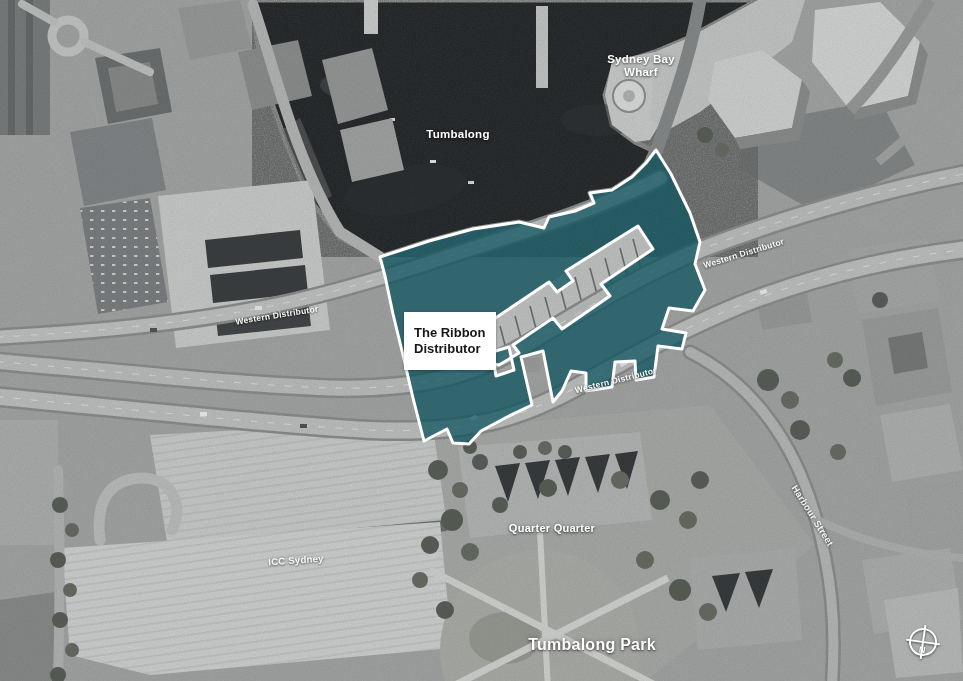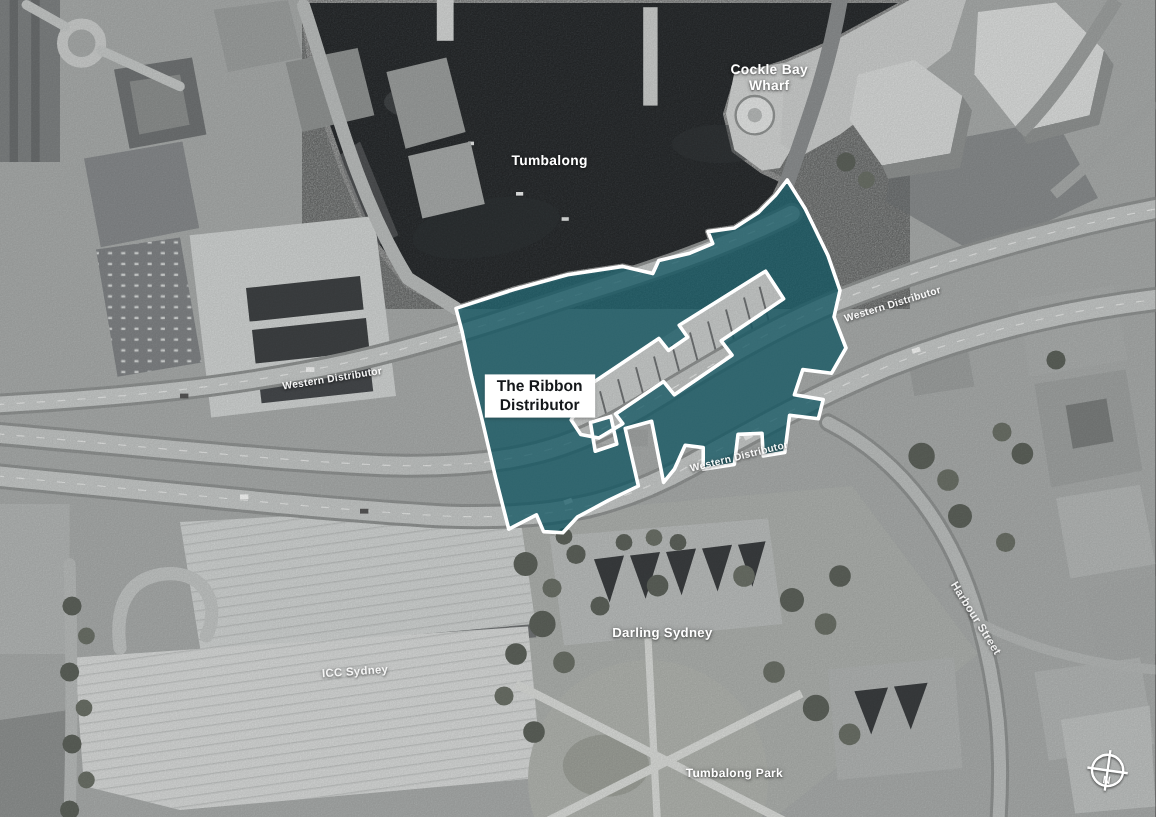--- a/index.html
+++ b/index.html
@@ -4,21 +4,21 @@
 <style>
   html,body{margin:0;padding:0;background:#222;}
   #stage{position:relative;width:963px;height:681px;overflow:hidden;
          font-family:"Liberation Sans",sans-serif;background:#a6a9a8;}
   #basemap{position:absolute;left:0;top:0;}
   .map-label{position:absolute;color:#fff;font-weight:700;text-align:center;
              white-space:pre-line;letter-spacing:.25px;line-height:1.15;
              text-shadow:0 1px 2px rgba(0,0,0,.55), 0 0 4px rgba(0,0,0,.3);
              transform:translate(-50%,-50%);pointer-events:none;}
   #callout{position:absolute;background:#ffffff;color:#14171a;font-weight:700;
-           font-size:13px;line-height:16px;padding:2px 10px;text-align:center;
+           font-size:13px;line-height:16px;padding:13px 10px;text-align:left;
            box-shadow:0 1px 3px rgba(0,0,0,.35);}
   #compass{position:absolute;filter:drop-shadow(0 1px 1px rgba(0,0,0,.6));}
 </style>
 </head>
 <body>
 
 <div id="stage">
 
 <svg id="basemap" width="963" height="681" viewBox="0 0 963 681">
   <defs>
@@ -253,22 +253,22 @@
 <svg id="compass" width="44" height="44" viewBox="0 0 44 44" style="left: 901px; top: 620px;">
   <g transform="rotate(8 22 22)" stroke="#ffffff" stroke-width="2" fill="none">
     <circle cx="22" cy="22" r="13"></circle>
     <line x1="5" y1="22" x2="39" y2="22"></line>
     <line x1="22" y1="5" x2="22" y2="39"></line>
   </g>
   <text x="19" y="33" fill="#ffffff" font-size="9" font-weight="bold" font-family="Liberation Sans, sans-serif" transform="rotate(8 22 22)">N</text>
 </svg>
 
 <div class="map-label" style="left: 458px; top: 135px; font-size: 11.5px; opacity: 1; transform: translate(-50%, -50%) rotate(0deg);">Tumbalong</div>
-    <div class="map-label" style="left: 641px; top: 66px; font-size: 11.5px; opacity: 1; transform: translate(-50%, -50%) rotate(0deg);">Cockle Bay
+    <div class="map-label" style="left: 641px; top: 66px; font-size: 11.5px; opacity: 1; transform: translate(-50%, -50%) rotate(0deg);">Sydney Bay
 Wharf</div>
     <div class="map-label" style="left: 277px; top: 316px; font-size: 8.5px; opacity: 0.95; transform: translate(-50%, -50%) rotate(-9deg);">Western Distributor</div>
     <div class="map-label" style="left: 616px; top: 381px; font-size: 8.5px; opacity: 0.95; transform: translate(-50%, -50%) rotate(-14deg);">Western Distributor</div>
     <div class="map-label" style="left: 744px; top: 254px; font-size: 8.5px; opacity: 0.95; transform: translate(-50%, -50%) rotate(-17deg);">Western Distributor</div>
     <div class="map-label" style="left: 296px; top: 561px; font-size: 9.5px; opacity: 0.85; transform: translate(-50%, -50%) rotate(-4deg);">ICC Sydney</div>
-    <div class="map-label" style="left: 552px; top: 528px; font-size: 11px; opacity: 1; transform: translate(-50%, -50%) rotate(0deg);">Darling Sydney</div>
-    <div class="map-label" style="left: 612px; top: 645px; font-size: 10px; opacity: 1; transform: translate(-50%, -50%) rotate(0deg); text-align: right;">Tumbalong Park</div>
+    <div class="map-label" style="left: 552px; top: 528px; font-size: 11px; opacity: 1; transform: translate(-50%, -50%) rotate(0deg);">Quarter Quarter</div>
+    <div class="map-label" style="left: 592px; top: 645px; font-size: 16px; opacity: 1; transform: translate(-50%, -50%) rotate(0deg); text-align: right;">Tumbalong Park</div>
     <div class="map-label" style="left: 812px; top: 516px; font-size: 9.5px; opacity: 0.85; transform: translate(-50%, -50%) rotate(58deg);">Harbour Street</div>
   </div>
 
 </body></html>

